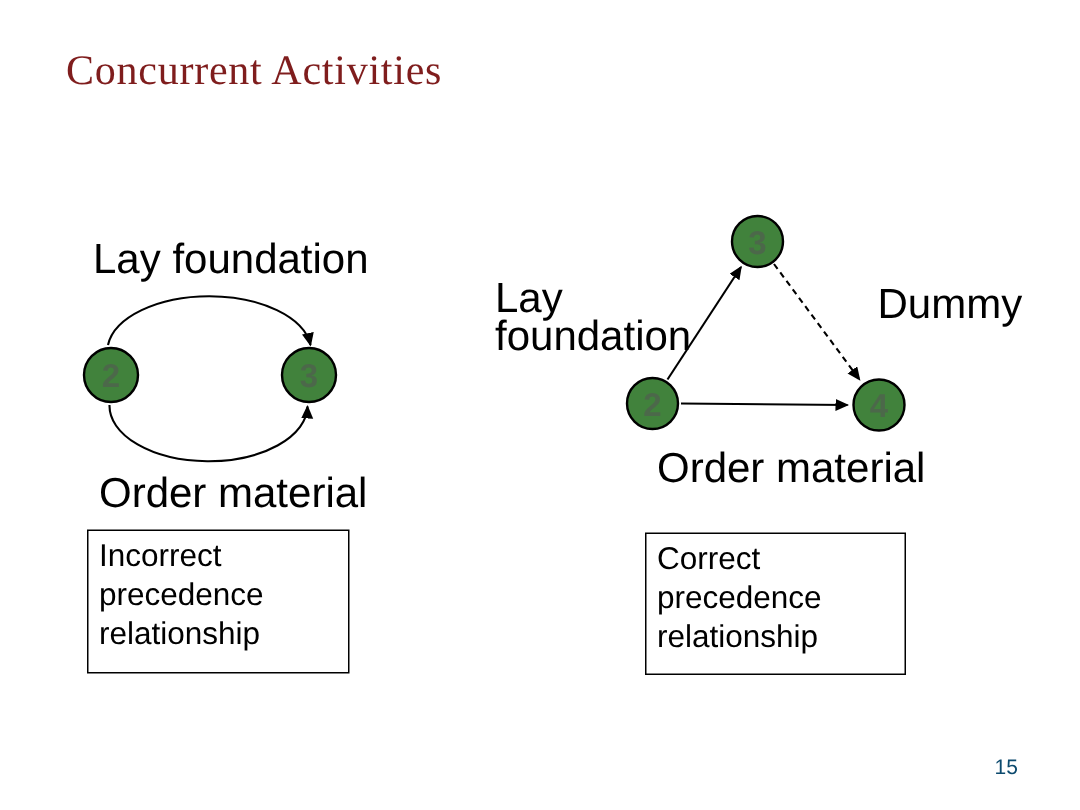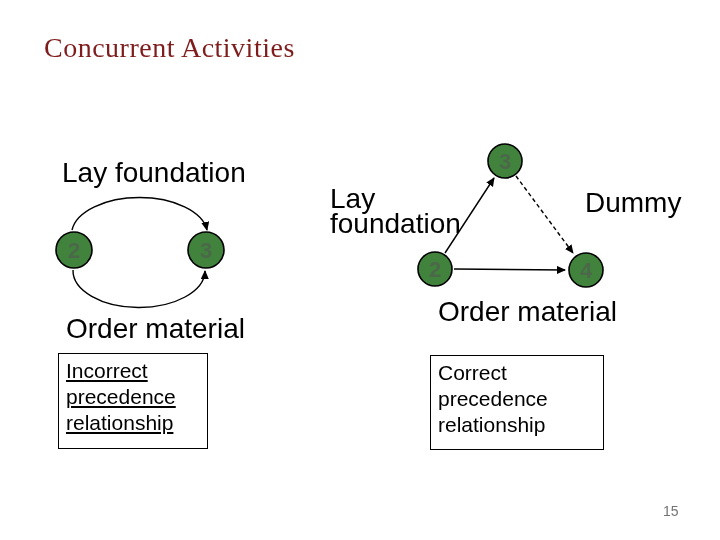--- a/index.html
+++ b/index.html
@@ -30,28 +30,28 @@
   .lbl-dummy{left:565px;top:190px;white-space:nowrap;margin-left:20px;}
   .lbl-order-right{left:438px;top:299px;white-space:nowrap;}
   .caption-box{
     position:absolute;
     border:1px solid #000;
     box-sizing:border-box;
     font-size:21px;line-height:26px;
     padding:4px 7px;
     background:#fff;
   }
-  .caption-incorrect{left:58px;top:353px;width:150px;height:96px;text-decoration:underline;}
+  .caption-incorrect{left:58px;top:353px;width:175px;height:96px;}
   .caption-correct{left:430px;top:355px;width:174px;height:95px;}
   .diagram-svg{position:absolute;overflow:visible;}
   .svg-left{left:45px;top:180px;}
   .svg-right{left:405px;top:135px;}
   .page-number{
     position:absolute;left:663px;top:502px;
-    font-size:14px;line-height:18px;color:#737373;
+    font-size:14px;line-height:18px;color:#0c4a6e;
   }
   .node-num{
     font-family:"Liberation Sans", sans-serif;
     font-size:22px;font-weight:bold;
     fill:#50604f;opacity:0.75;
     text-anchor:middle;
   }
 </style>
 </head>
 <body>

